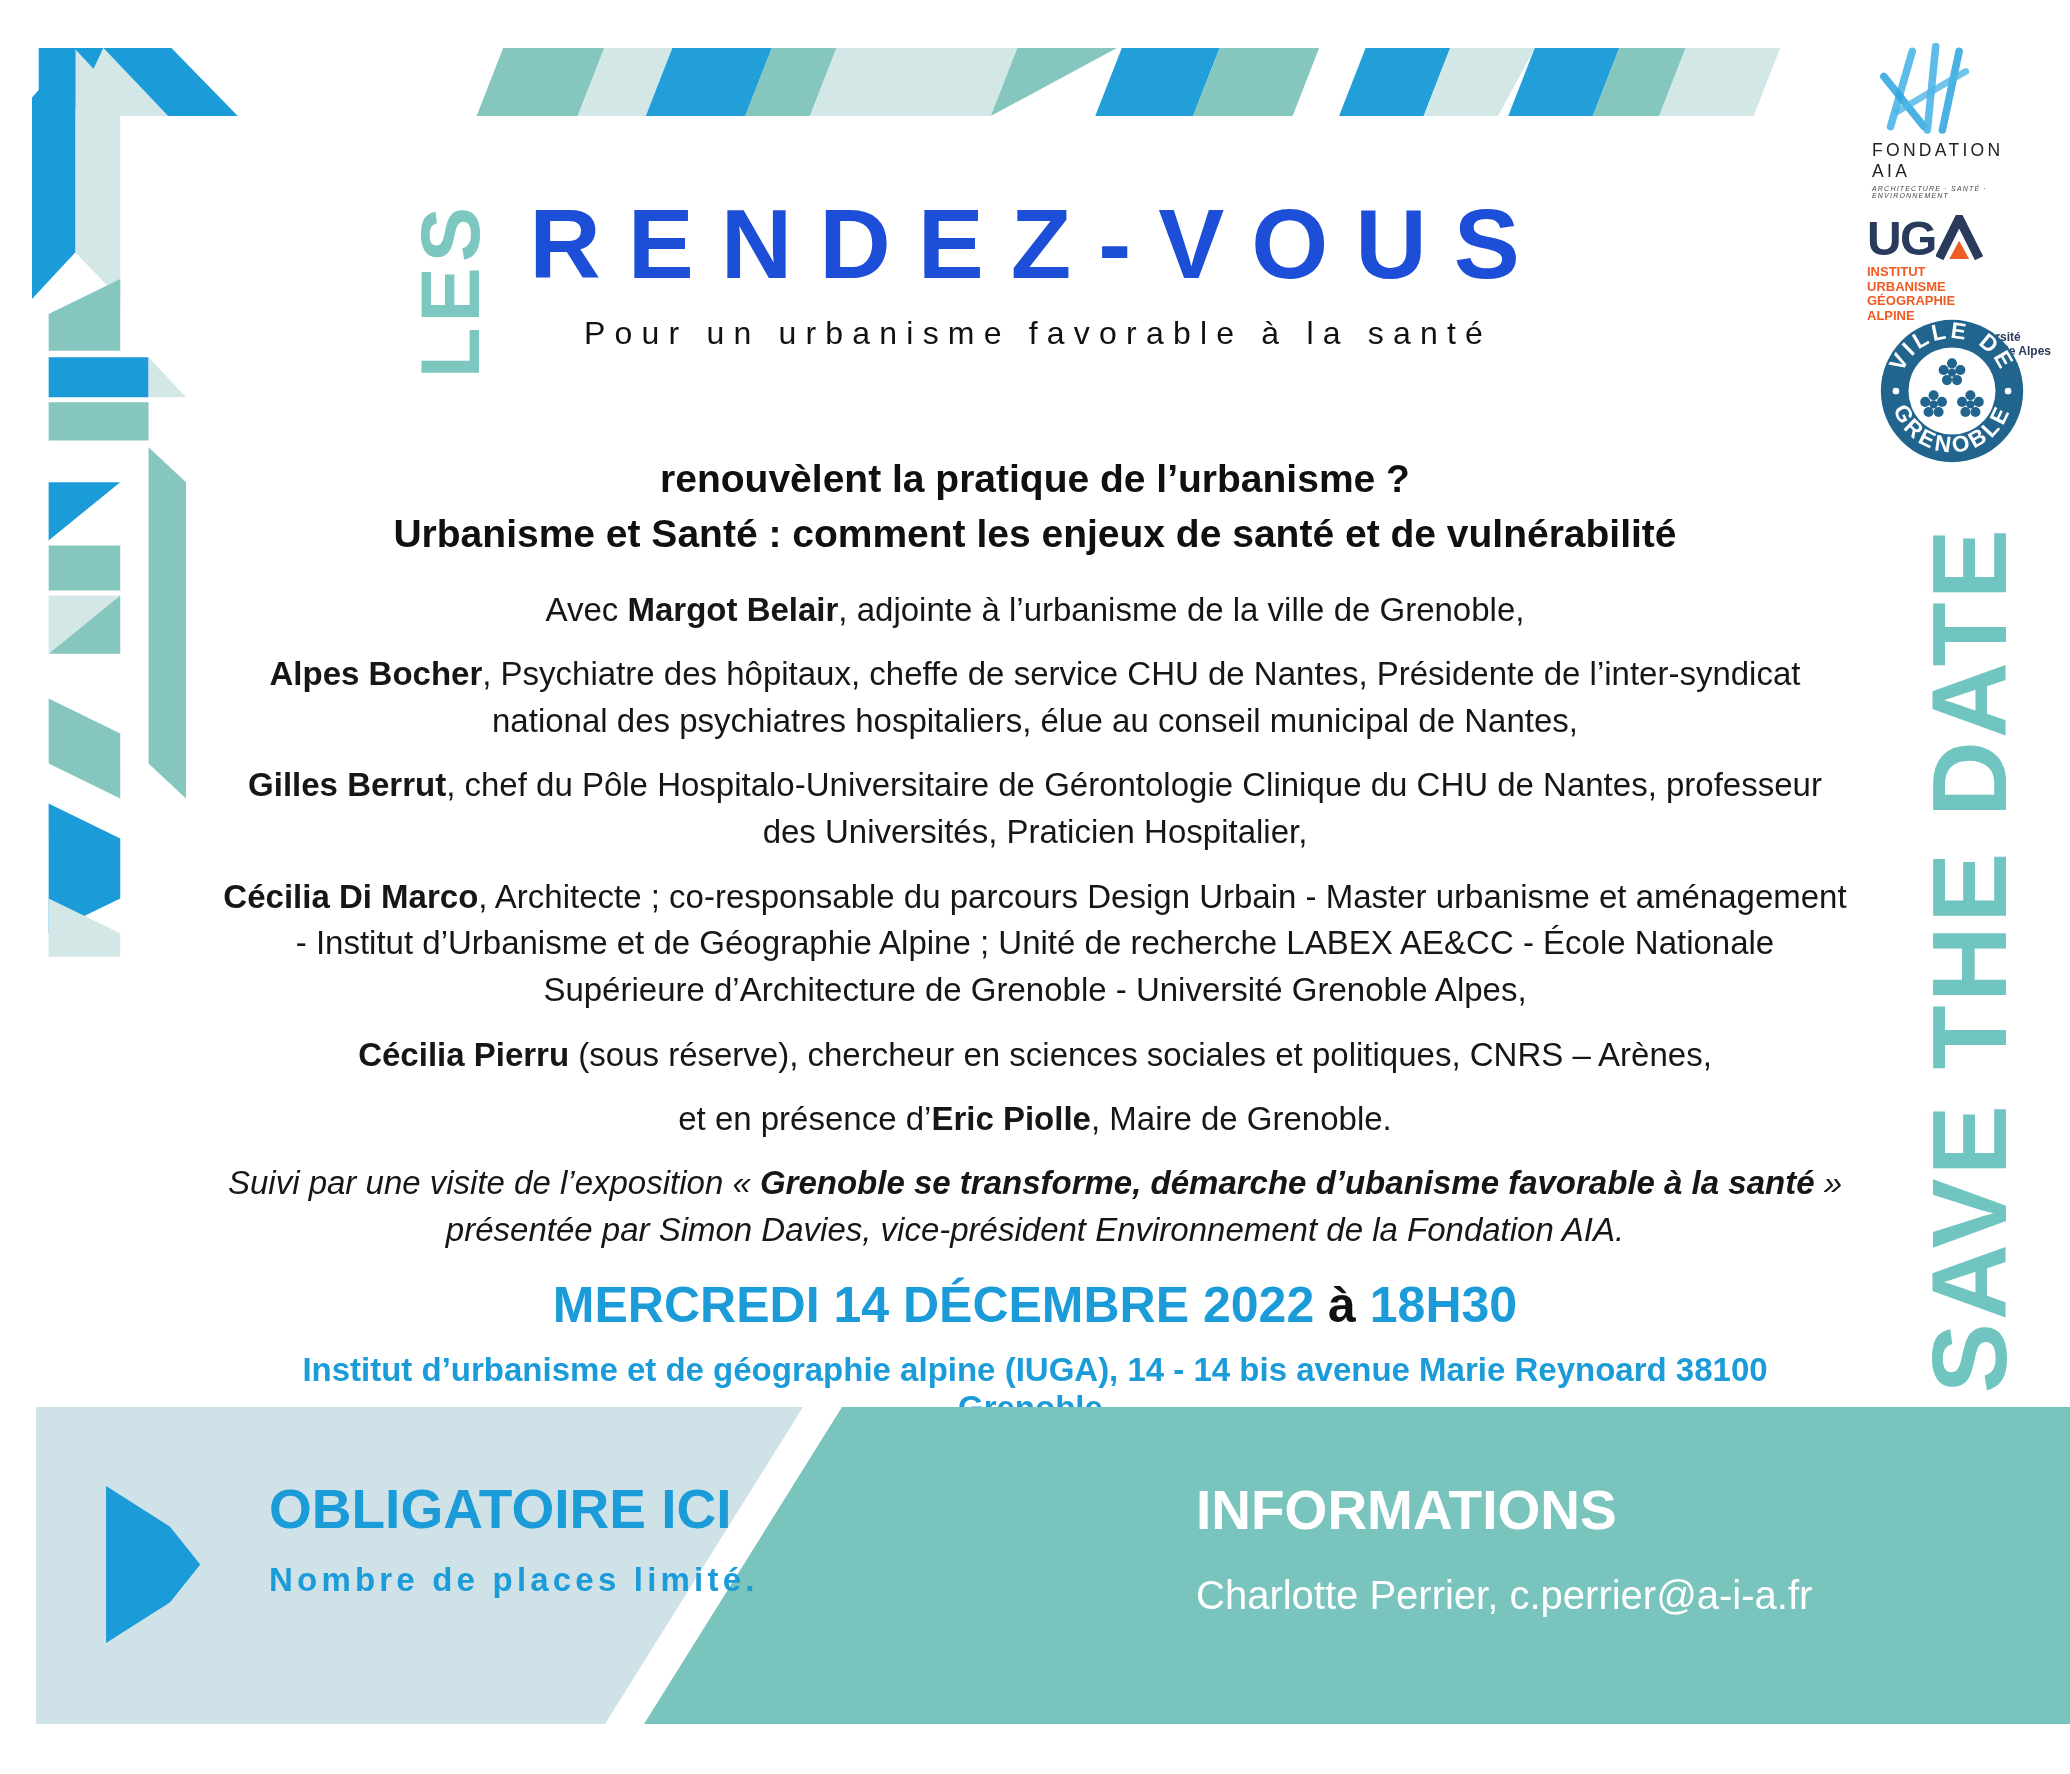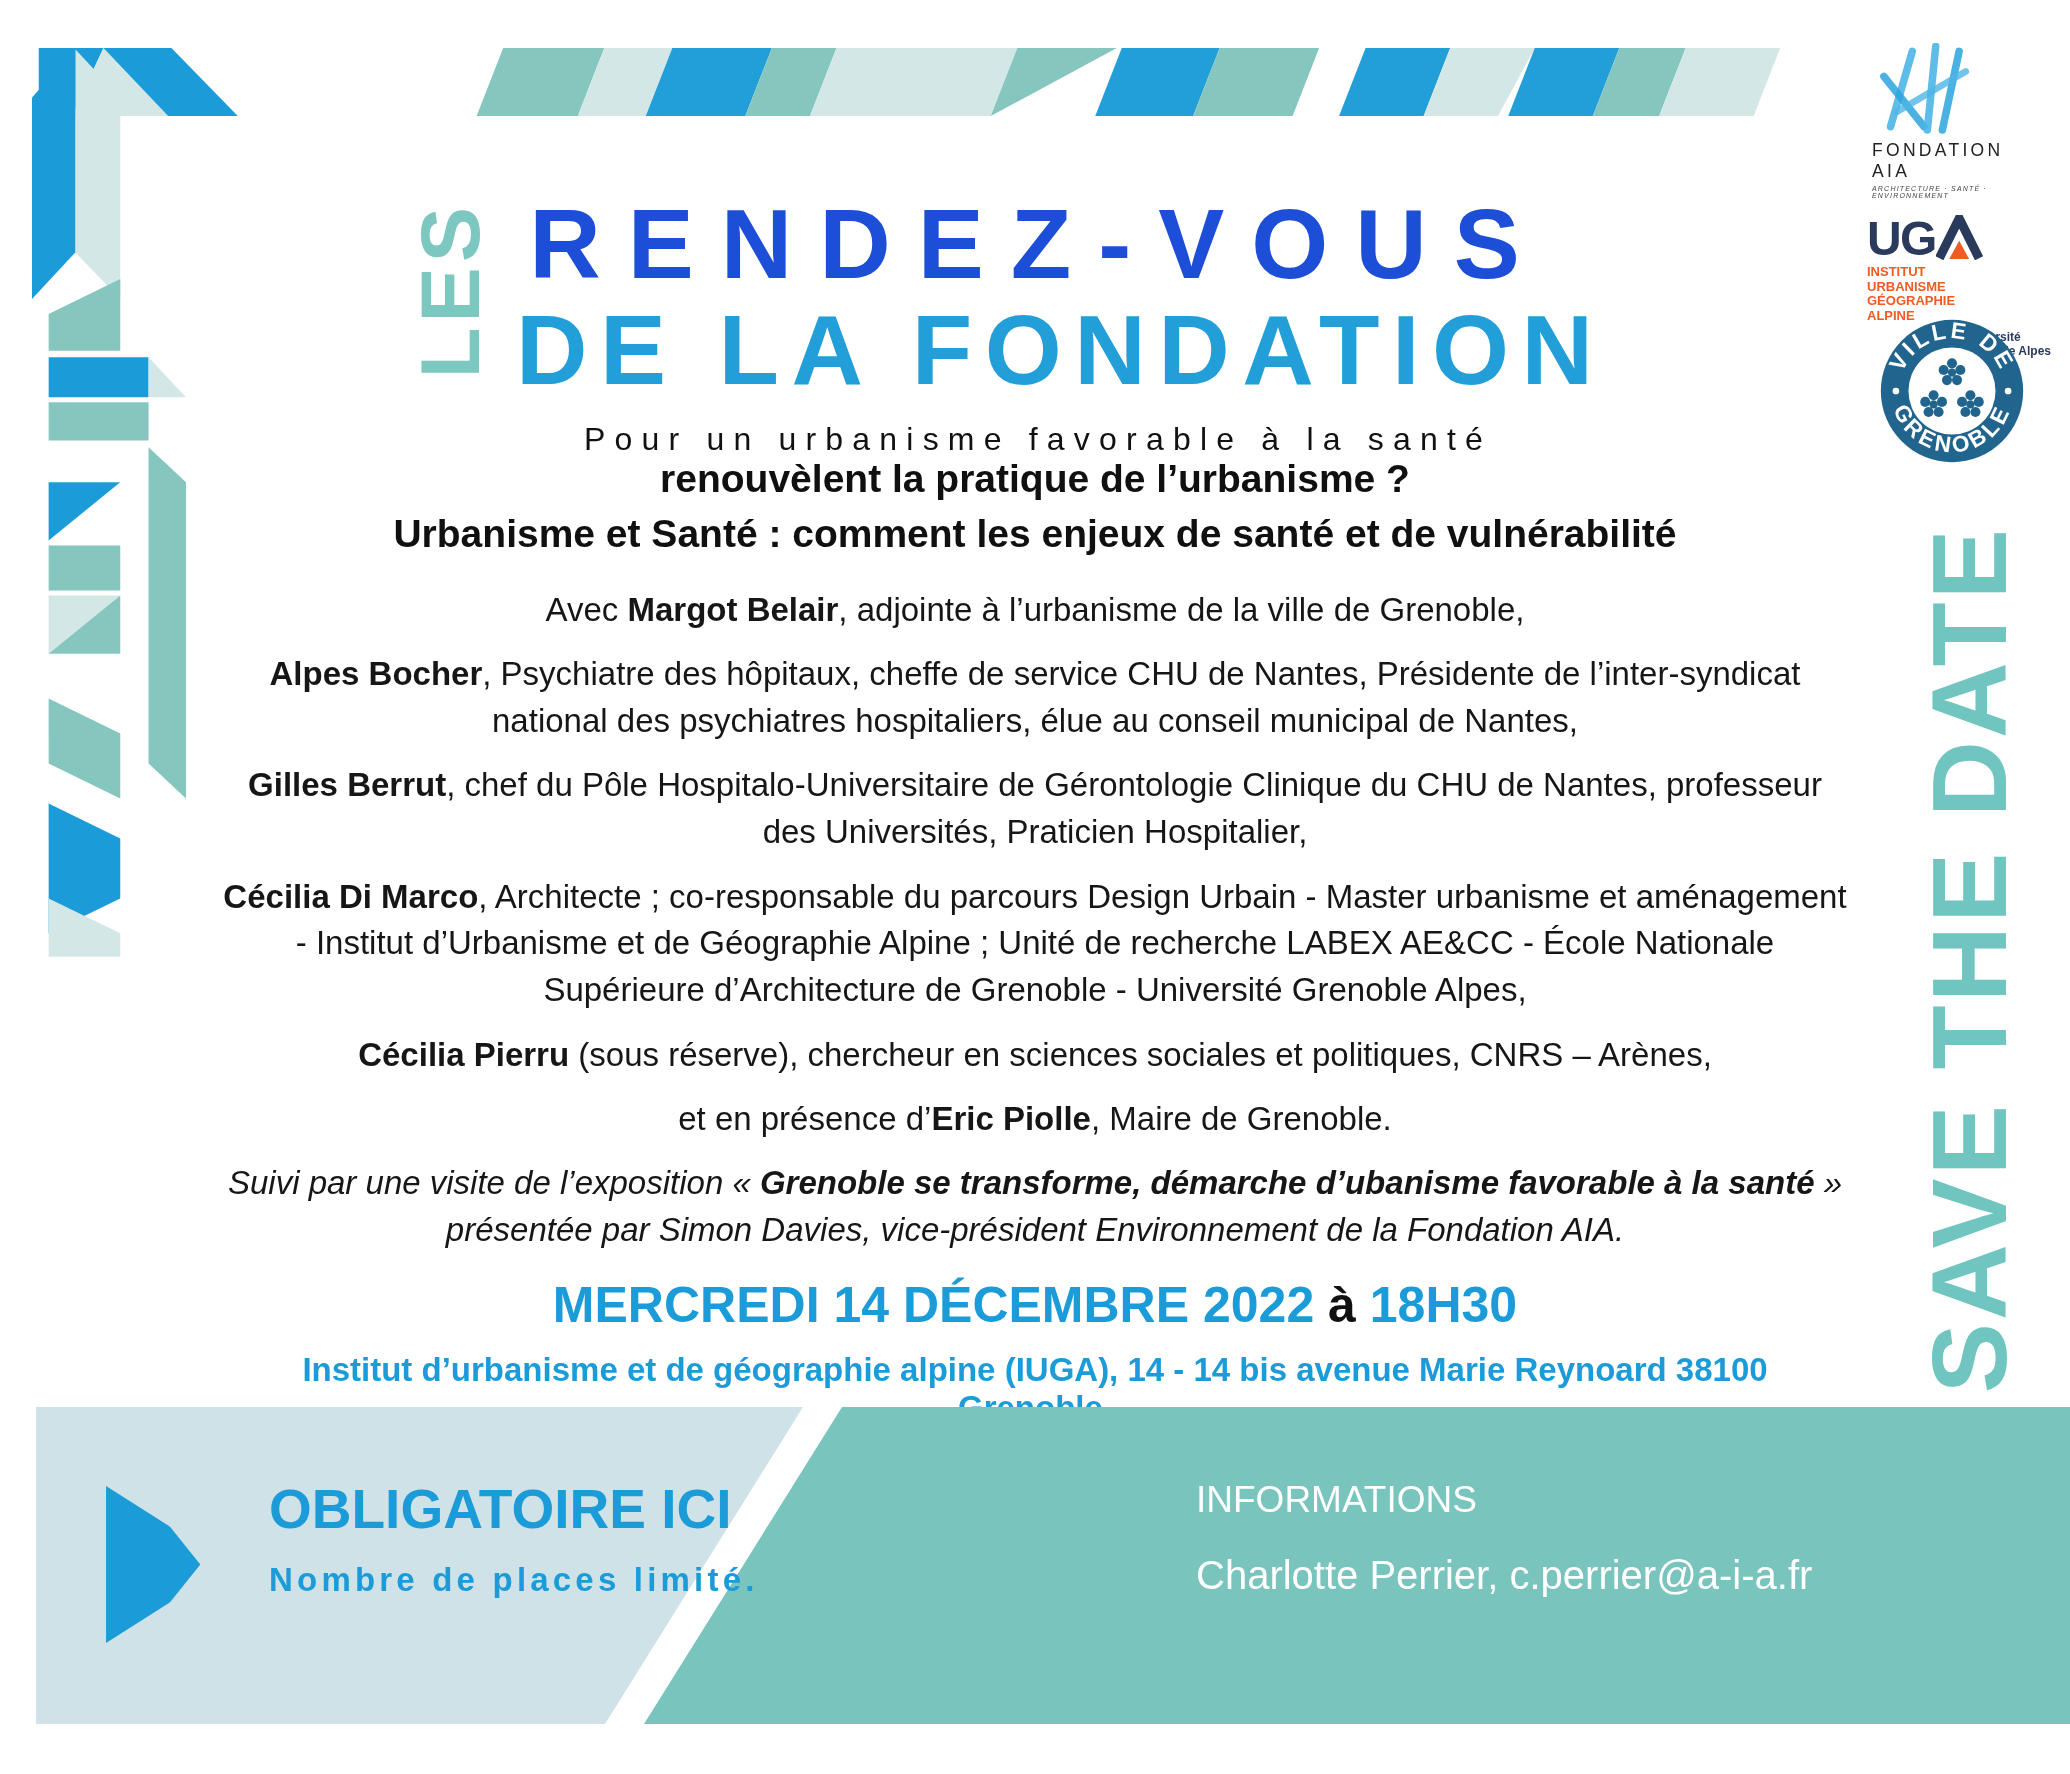--- a/index.html
+++ b/index.html
@@ -52,21 +52,21 @@
   .footer{position:absolute;left:0;top:1407px;width:2071px;height:317px;}
   .panel-light{position:absolute;inset:0;background:#cfe2e8;
                clip-path:polygon(36px 0,803px 0,605px 317px,36px 317px);}
   .panel-teal{position:absolute;inset:0;background:#79c4bd;
               clip-path:polygon(842px 0,2071px 0,2071px 317px,644px 317px);}
   .arrow-icon{position:absolute;left:106px;top:79px;}
   .inscription{position:absolute;left:269px;top:65px;color:#1b9cd9;text-align:left;cursor:pointer;}
   .inscription .big{font-size:55px;font-weight:bold;line-height:1.38;}
   .inscription .note{font-size:33px;font-weight:bold;letter-spacing:4.2px;margin-top:13.4px;}
   .informations{position:absolute;left:1196px;top:73px;color:#fff;text-align:left;}
-  .informations .big{font-size:37px;font-weight:normal;line-height:1.1;}
+  .informations .big{font-size:55px;font-weight:bold;line-height:1.1;}
   .informations .contact{font-size:40px;margin-top:32px;}
 </style>
 </head>
 <body>
 
 <div class="page">
 
   <svg class="top-strip" width="1753" height="68" viewBox="0 0 2100 82">
     <polygon points="0,0 78,0 40,82 0,82" fill="#1b9cd9"></polygon>
     <polygon points="78,0 156,82 40,82" fill="#d3e8e6"></polygon>
@@ -178,21 +178,20 @@
           <circle cx="6" cy="9" r="6"></circle>
           <circle cx="-6" cy="9" r="6"></circle>
           <circle cx="-10" cy="-3" r="6"></circle>
       </g>
     </g>
   </svg>
 
   <div class="les">LES</div>
   <div class="title-block">
     <div class="title-l1">RENDEZ-VOUS</div>
-    <div class="title-l2">DE LA FONDATION</div>
     <div class="tagline">Pour un urbanisme favorable à la santé</div>
   </div>
 
   <div class="content">
     <div class="question">
       <div>renouvèlent la pratique de l’urbanisme ?</div>
       <div>Urbanisme et Santé : comment les enjeux de santé et de vulnérabilité</div>
     </div>
 
     <p><span>Avec </span><b>Margot Belair</b><span>, adjointe à l’urbanisme de la ville de Grenoble,</span></p>

